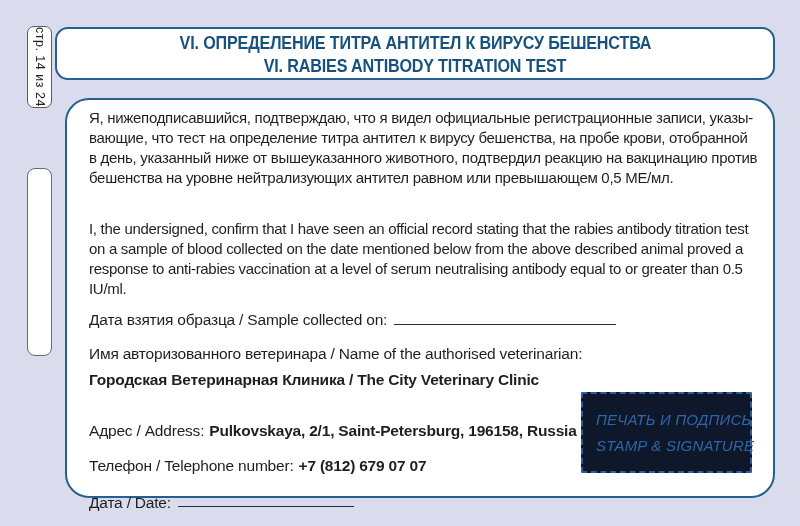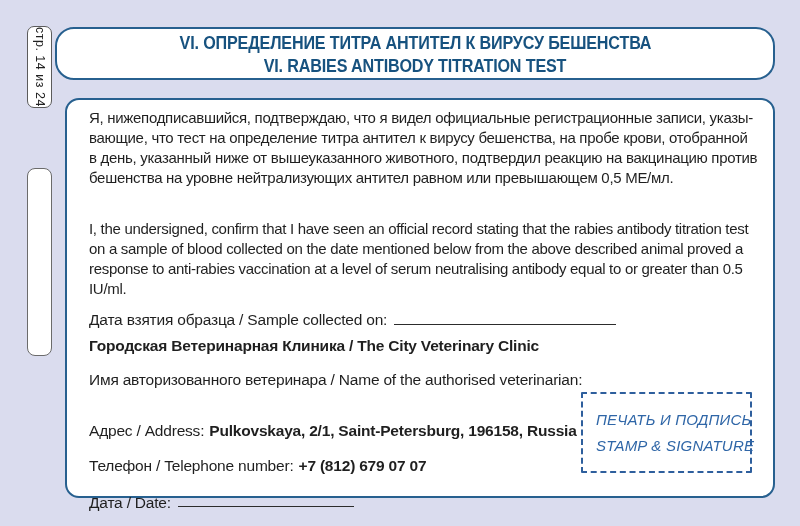--- a/index.html
+++ b/index.html
@@ -19,32 +19,32 @@
     writing-mode:vertical-rl;
     font-size:12.5px;color:#222;white-space:nowrap;letter-spacing:0.5px;
   }
   .side-slot{
     position:absolute;left:27px;top:168px;width:25px;height:188px;
     background:#ffffff;border:1.5px solid #6b6b6b;border-radius:8px;
     box-sizing:border-box;z-index:1;
   }
   .header-box{
     position:absolute;left:55px;top:27px;width:720px;height:53px;
-    background:#ffffff;border:2.5px solid #27608f;border-radius:19px;
+    background:#ffffff;border:2.5px solid #27608f;border-radius:13px;
     box-sizing:border-box;z-index:2;
     display:flex;flex-direction:column;align-items:center;justify-content:center;
   }
   .title-line{
     color:#17527f;font-weight:bold;font-size:19px;line-height:23px;
     white-space:nowrap;transform:scaleX(0.85);transform-origin:50% 50%;
     letter-spacing:-0.2px;
   }
   .content-box{
     position:absolute;left:65px;top:98px;width:710px;height:400px;
-    background:#ffffff;border:2.5px solid #27608f;border-radius:14px;
+    background:#ffffff;border:2.5px solid #27608f;border-radius:24px;
     box-sizing:border-box;z-index:2;
     padding:6px 10px 0 22px;
   }
   .para{font-size:15px;line-height:20px;letter-spacing:-0.3px;}
   .para .pline{white-space:nowrap;}
   .para-ru{margin-top:2px;}
   .para-en{margin-top:31px;}
   .field{font-size:15.5px;line-height:20px;letter-spacing:-0.2px;white-space:nowrap;}
   .f-sample{margin-top:10px;}
   .f-vetlabel{margin-top:14px;}
@@ -55,21 +55,21 @@
   .bold{font-weight:bold;}
   .val{margin-left:5px;}
   .blank{
     display:inline-block;height:0.95em;vertical-align:baseline;
     border-bottom:1.6px solid #2c2c2c;margin-left:7px;
   }
   .blank-sample{width:222px;}
   .blank-date{width:176px;}
   .stamp-box{
     position:absolute;left:581px;top:392px;width:171px;height:81px;
-    background:#ffffff;border:2px dashed #2e5f9d;border-radius:1px;
+    background:#0f172a;border:2px dashed #2e5f9d;border-radius:1px;
     box-sizing:border-box;z-index:4;
     display:flex;flex-direction:column;justify-content:center;
     padding-left:13px;
   }
   .stamp-box div{
     font-style:italic;font-size:15px;line-height:26px;color:#2f66a7;
     letter-spacing:0.2px;white-space:nowrap;
   }
 </style>
 </head>
@@ -101,23 +101,23 @@
       <div class="pline">I, the undersigned, confirm that I have seen an official record stating that the rabies antibody titration test</div>
       <div class="pline">on a sample of blood collected on the date mentioned below from the above described animal proved a</div>
       <div class="pline">response to anti-rabies vaccination at a level of serum neutralising antibody equal to or greater than 0.5</div>
       <div class="pline">IU/ml.</div>
     </div>
 
     <div class="field f-sample">
       <span>Дата взятия образца / Sample collected on:</span><span class="blank blank-sample"></span>
     </div>
 
+    <div class="field f-vetlabel">Имя авторизованного ветеринара / Name of the authorised veterinarian:</div>
+
     <div class="field f-vetname">Городская Ветеринарная Клиника / The City Veterinary Clinic</div>
-
-    <div class="field f-vetlabel">Имя авторизованного ветеринара / Name of the authorised veterinarian:</div>
 
     <div class="field f-address">
       <span>Адрес / Address:</span><span class="bold val">Pulkovskaya, 2/1, Saint-Petersburg, 196158, Russia</span>
     </div>
 
     <div class="field f-phone">
       <span>Телефон / Telephone number:</span><span class="bold val">+7 (812) 679 07 07</span>
     </div>
 
     <div class="field f-date">

